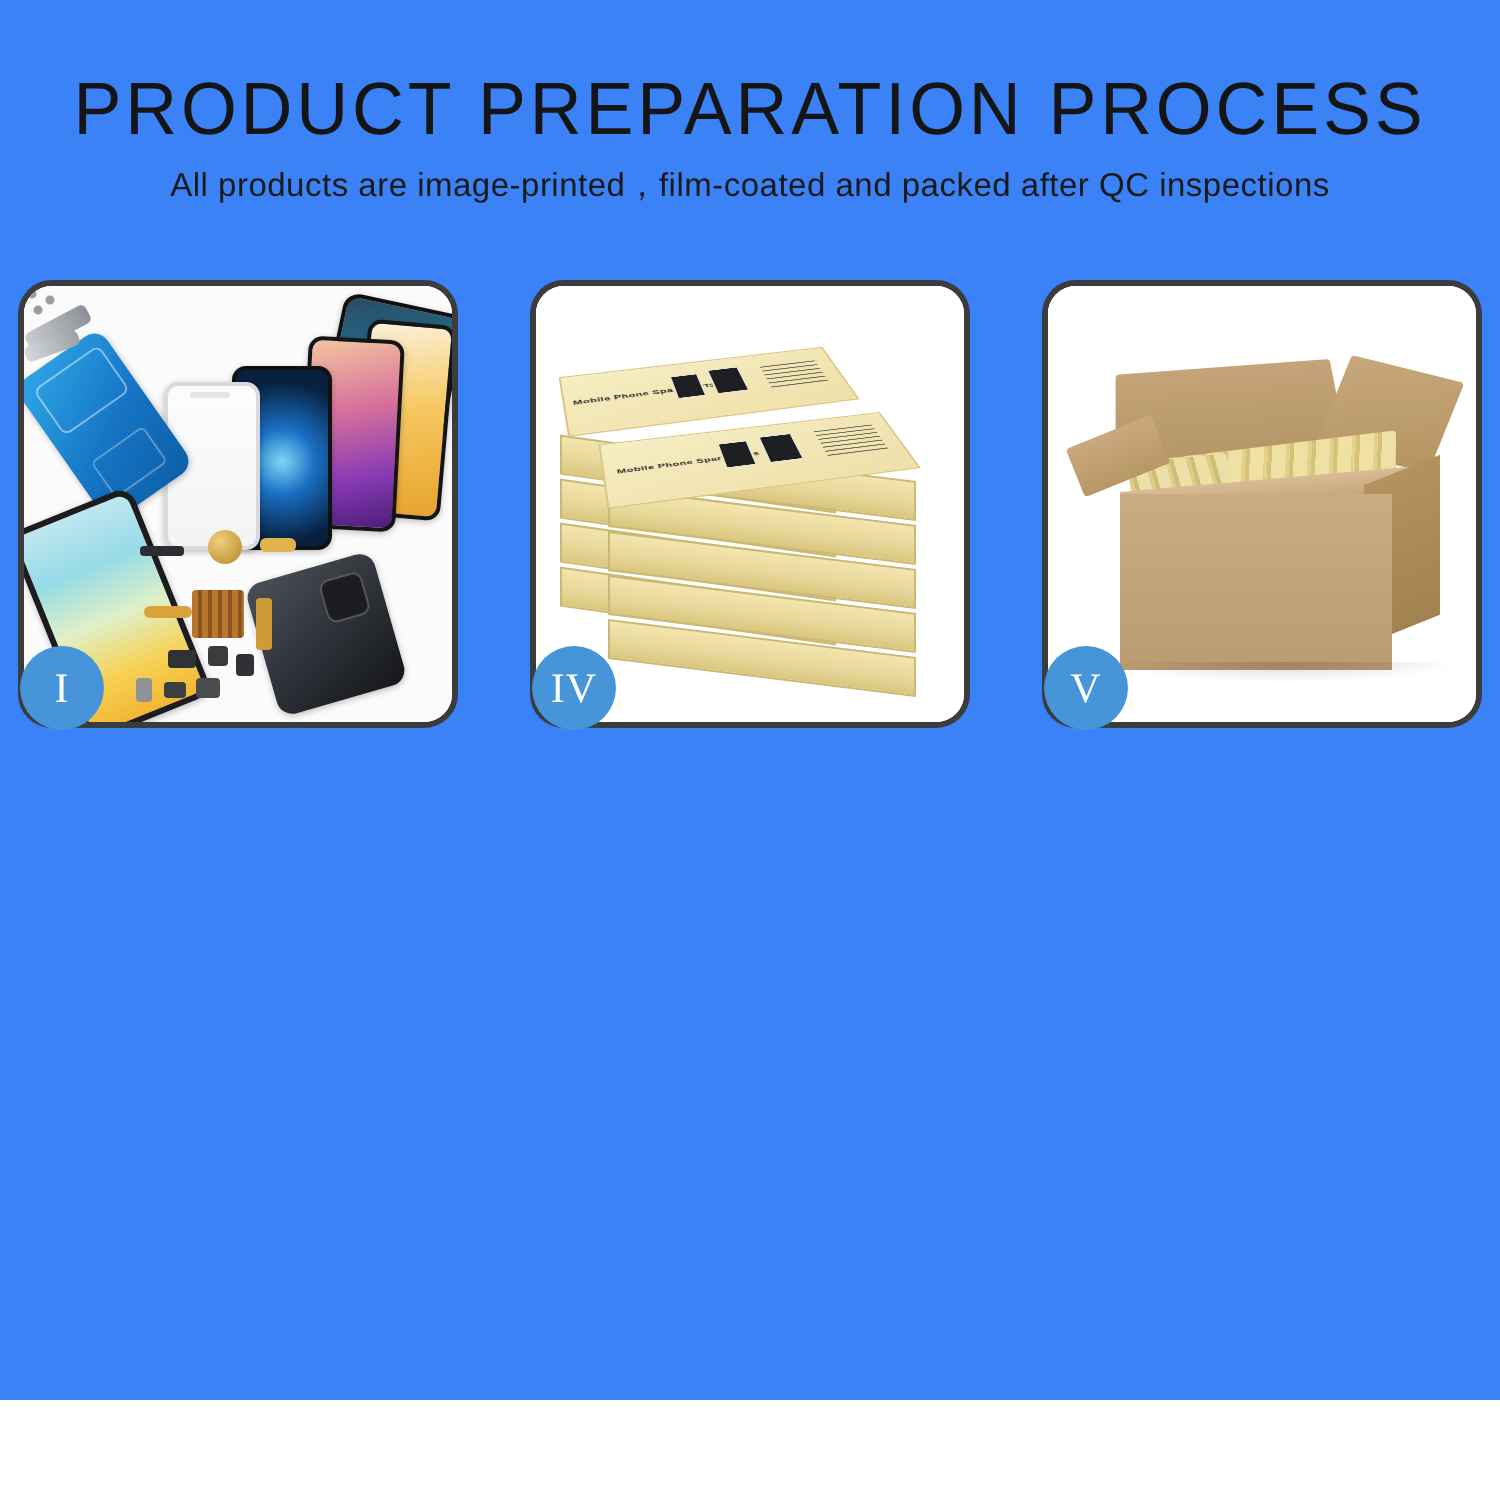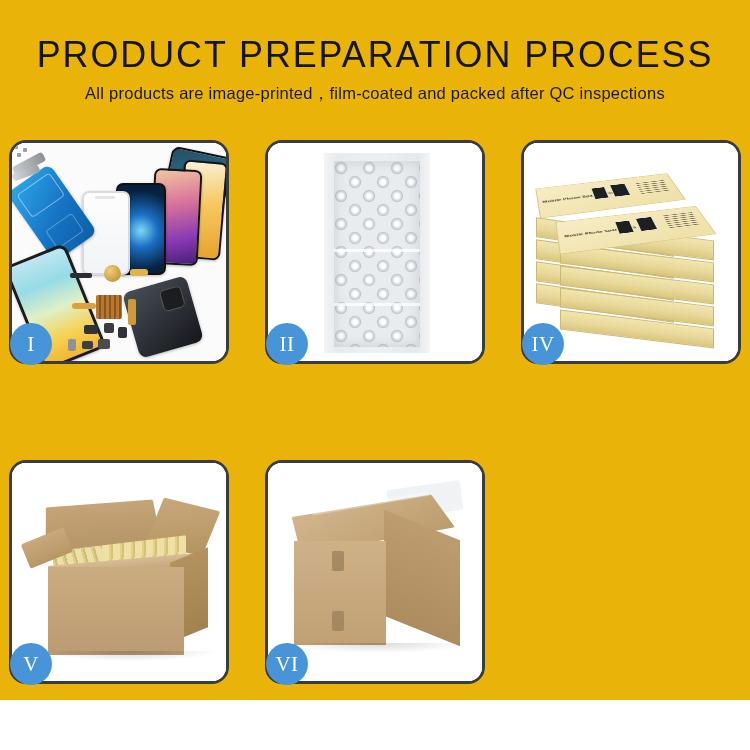--- a/index.html
+++ b/index.html
@@ -11,21 +11,21 @@
     width: 750px;
     height: 750px;
     overflow: hidden;
     font-family: "Liberation Sans", sans-serif;
     -webkit-font-smoothing: antialiased;
   }
   .page {
     position: relative;
     width: 750px;
     height: 700px;
-    background: #eab308;
+    background: #3b82f6;
   }
 
   
   .header {
     position: absolute;
     left: 0;
     top: 34px;
     width: 750px;
     text-align: center;
   }
@@ -446,32 +446,20 @@
           <div class="part part-sm5"></div>
           <div class="part part-sm6"></div>
           <div class="part-screws"></div>
           <div class="part-tool"></div>
           <div class="part-tool2"></div>
         </div>
       </div>
       <div class="badge">I</div>
     </div>
 
-    <div class="panel">
-      <div class="panel-inner">
-        <div class="scene-bubble">
-          <div class="pouch">
-            <div class="bubbles"></div>
-            <div class="pouch-seam"></div>
-            <div class="pouch-seam2"></div>
-          </div>
-        </div>
-      </div>
-      <div class="badge">II</div>
-    </div>
 
 
     <div class="panel">
       <div class="panel-inner">
         <div class="scene-stack">
 
           <div class="sbox" style="left:12px; top:150px; width:136px; height:18px; transform:skewY(8deg);"></div>
           <div class="sbox" style="left:12px; top:128px; width:136px; height:18px; transform:skewY(8deg);"></div>
           <div class="sbox" style="left:12px; top:106px; width:136px; height:18px; transform:skewY(8deg);"></div>
           <div class="sbox" style="left:12px; top:84px; width:136px; height:18px; transform:skewY(8deg);"></div>
@@ -510,30 +498,15 @@
           <div class="ct-flap-left"></div>
           <div class="ct-rim"></div>
           <div class="ct-side"></div>
           <div class="ct-body"></div>
           <div class="ct-shadow"></div>
         </div>
       </div>
       <div class="badge">V</div>
     </div>
 
-    <div class="panel">
-      <div class="panel-inner">
-        <div class="scene-sealed">
-          <div class="sl-film"></div>
-          <div class="sl-top"></div>
-          <div class="sl-tapeline"></div>
-          <div class="sl-right"></div>
-          <div class="sl-front"></div>
-          <div class="sl-seam1"></div>
-          <div class="sl-seam2"></div>
-          <div class="sl-shadow"></div>
-        </div>
-      </div>
-      <div class="badge">VI</div>
-    </div>
 
   </div>
 </div>
 
 </body></html>

